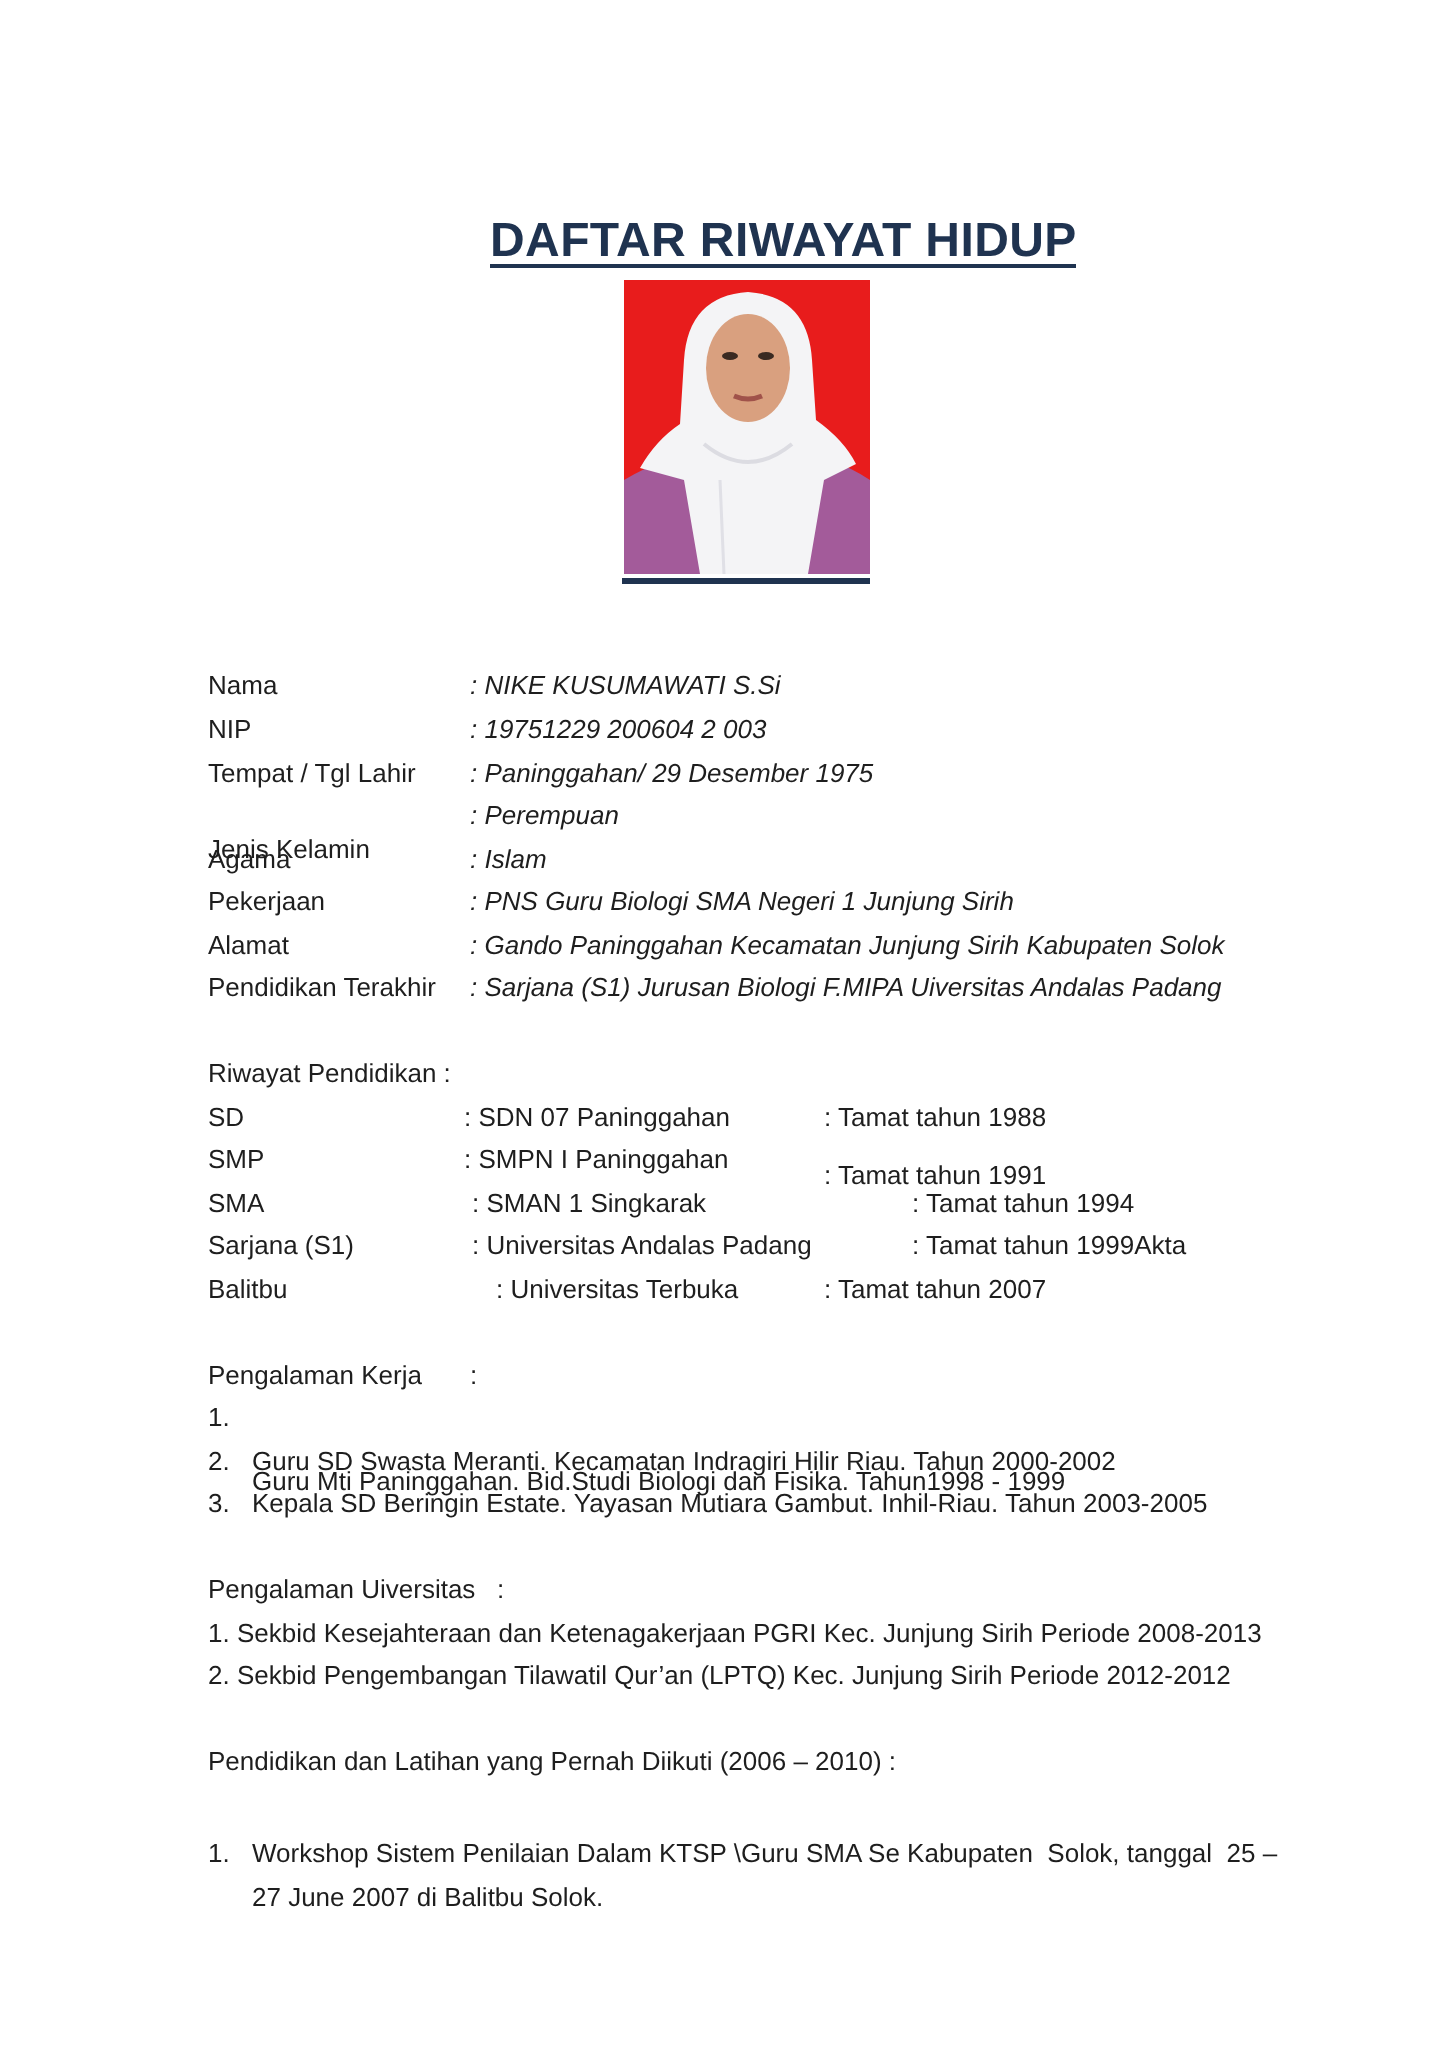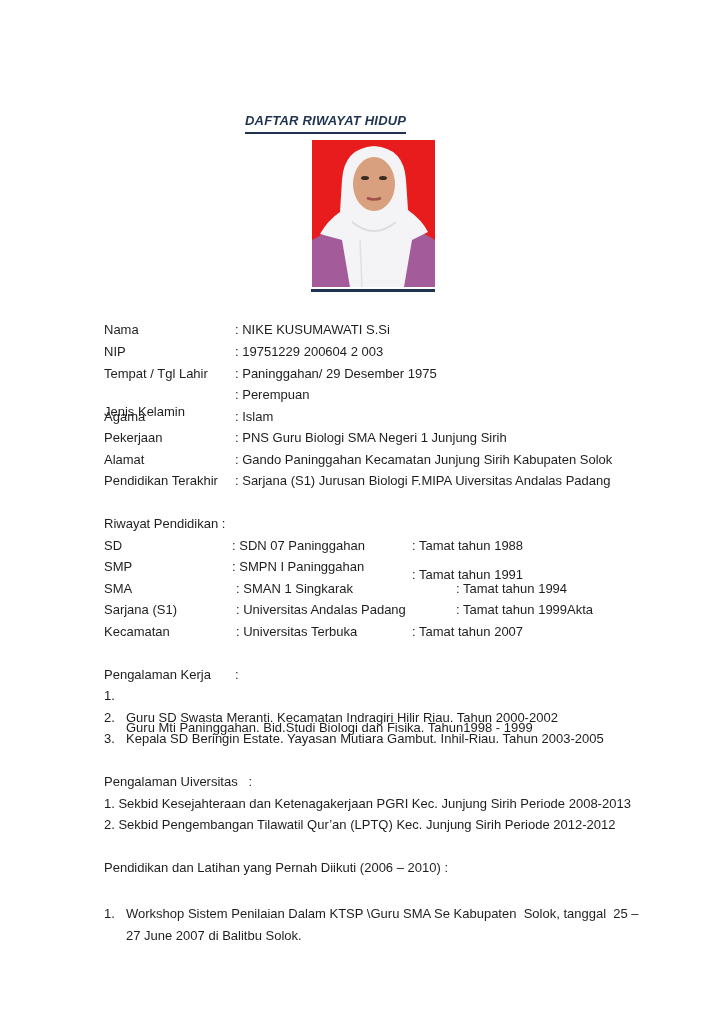--- a/index.html
+++ b/index.html
@@ -2,36 +2,36 @@
 <html><head>
   <meta charset="utf-8">
   <style>
     html, body { margin: 0; padding: 0; background: #ffffff; }
     body {
       width: 728px; height: 1030px; position: relative; overflow: hidden;
       font-family: "Liberation Sans", "DejaVu Sans", sans-serif;
       color: #1e1e1e;
     }
     .abs { position: absolute; white-space: nowrap; }
-    .t { font-size: 13px; line-height: 16px; }
+    .t { font-size: 13px; line-height: 16px; margin-top: 13px; }
     .title {
-      left: 245px; top: 110px; font-size: 13px; font-weight: bold;
+      left: 245px; top: 110px; font-size: 24px; font-weight: bold;
       color: #1f3350; letter-spacing: 0.2px;
-      border-bottom: 2px solid #1f3350; padding-bottom: 0px; line-height: 22px; font-style: italic;
+      border-bottom: 2px solid #1f3350; padding-bottom: 0px; line-height: 22px;
     }
     .photo {
       left: 312px; top: 140px; width: 123px; height: 147px;
       background: #e81c1c; overflow: hidden;
     }
     .photo-bar {
       left: 311px; top: 289px; width: 124px; height: 3px; background: #1f3350;
     }
     .bold { font-weight: normal; }
     .lab { left: 104px; }
-    .val { left: 235px; }
+    .val { left: 235px; font-style: italic; }
   </style>
 </head>
 <body>
 
 <div class="abs title">DAFTAR RIWAYAT HIDUP</div>
 
 <div class="abs photo">
   <svg width="123" height="147" viewBox="0 0 123 147">
     <rect width="123" height="147" fill="#e81c1c"></rect>
 
@@ -81,22 +81,22 @@
   <div class="abs t" style="left:412px;top:567px">: Tamat tahun 1991</div>
 
   <div class="abs t lab" style="top:581px">SMA</div>
   <div class="abs t" style="left:236px;top:581px">: SMAN 1 Singkarak</div>
   <div class="abs t" style="left:456px;top:581px">: Tamat tahun 1994</div>
 
   <div class="abs t lab" style="top:602px">Sarjana (S1)</div>
   <div class="abs t" style="left:236px;top:602px">: Universitas Andalas Padang</div>
   <div class="abs t" style="left:456px;top:602px">: Tamat tahun 1999Akta</div>
 
-  <div class="abs t lab" style="top:624px">Kecamatan</div>
-  <div class="abs t" style="left:236px;top:624px">: Universitas Terbuka</div>
+  <div class="abs t lab" style="top:624px">Balitbu</div>
+  <div class="abs t" style="left:248px;top:624px">: Universitas Terbuka</div>
   <div class="abs t" style="left:412px;top:624px">: Tamat tahun 2007</div>
 </div>
 
 <div>
   <div class="abs t bold lab" style="top:667px">Pengalaman Kerja</div>
   <div class="abs t" style="left:235px;top:667px">:</div>
 
   <div class="abs t lab" style="top:688px">1.</div>
   <div class="abs t" style="left:126px;top:720px">Guru Mti Paninggahan. Bid.Studi Biologi dan Fisika. Tahun1998 - 1999</div>
   <div class="abs t lab" style="top:710px">2.</div>

